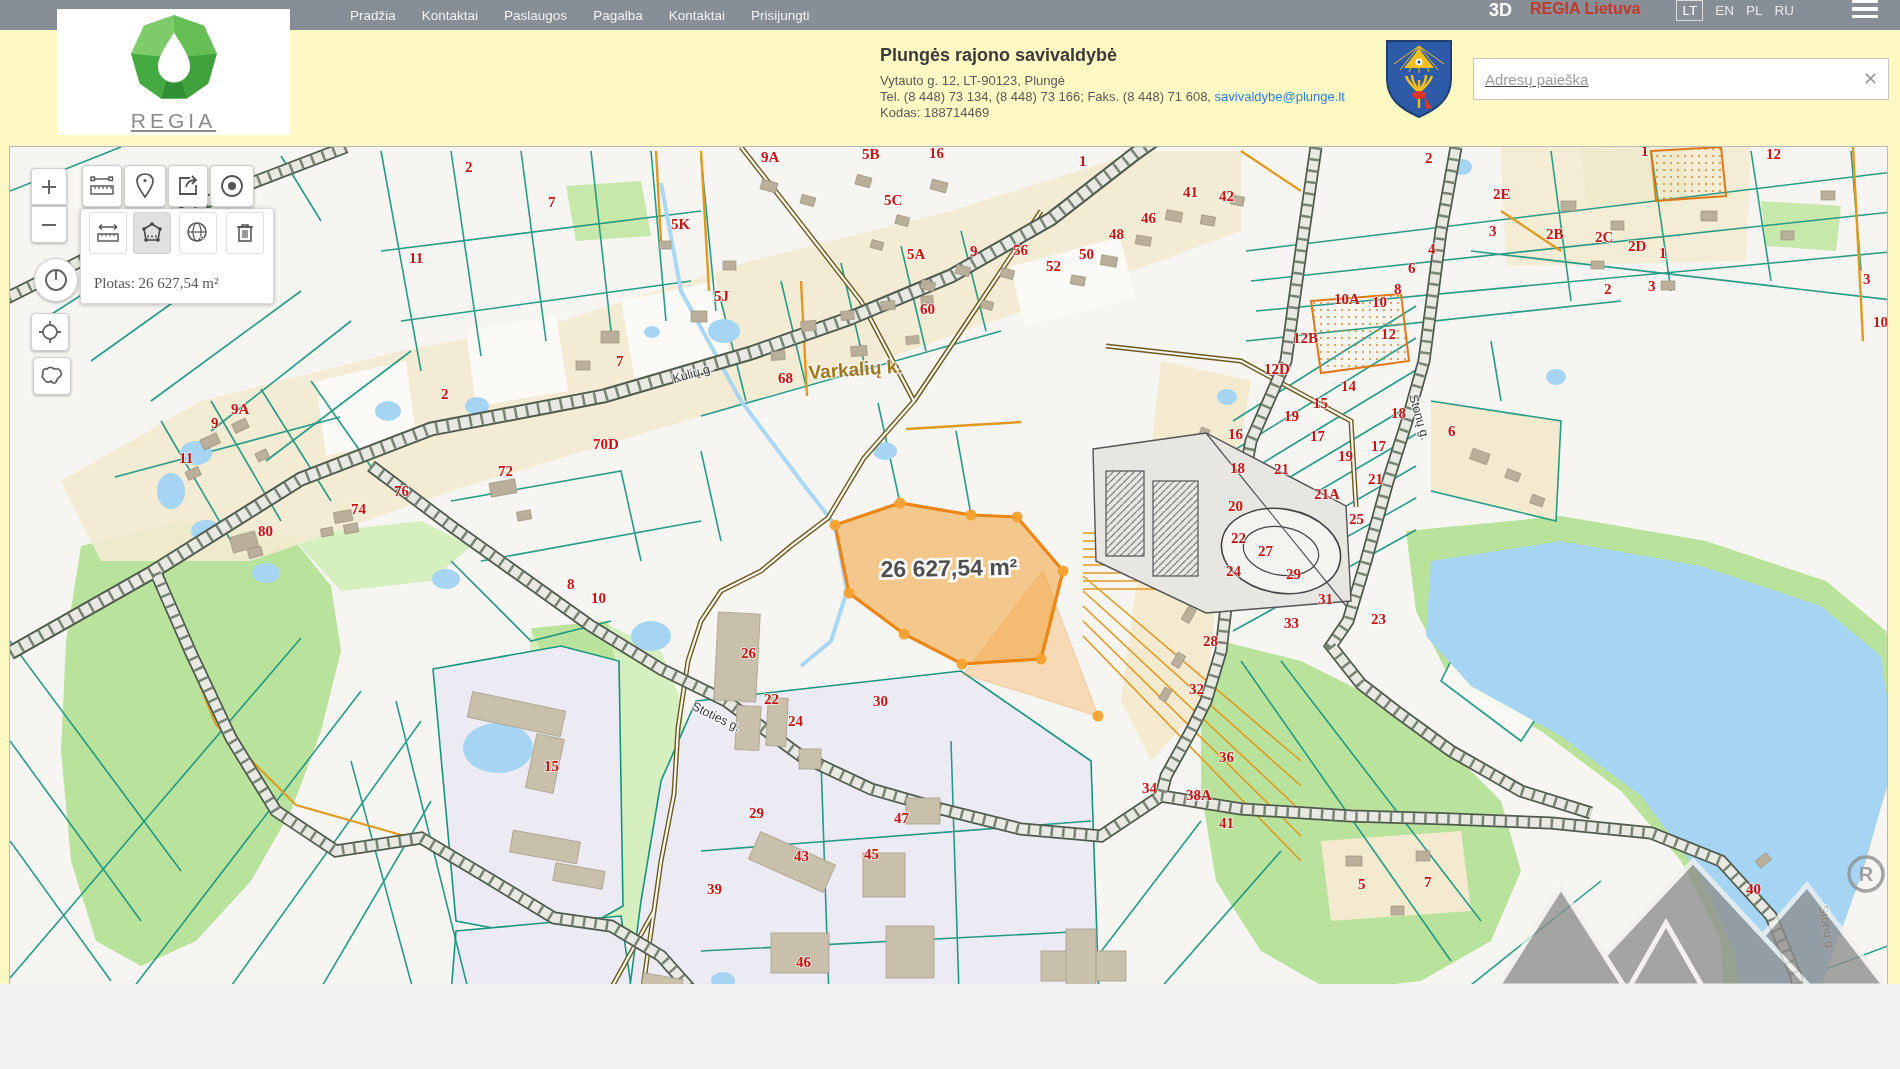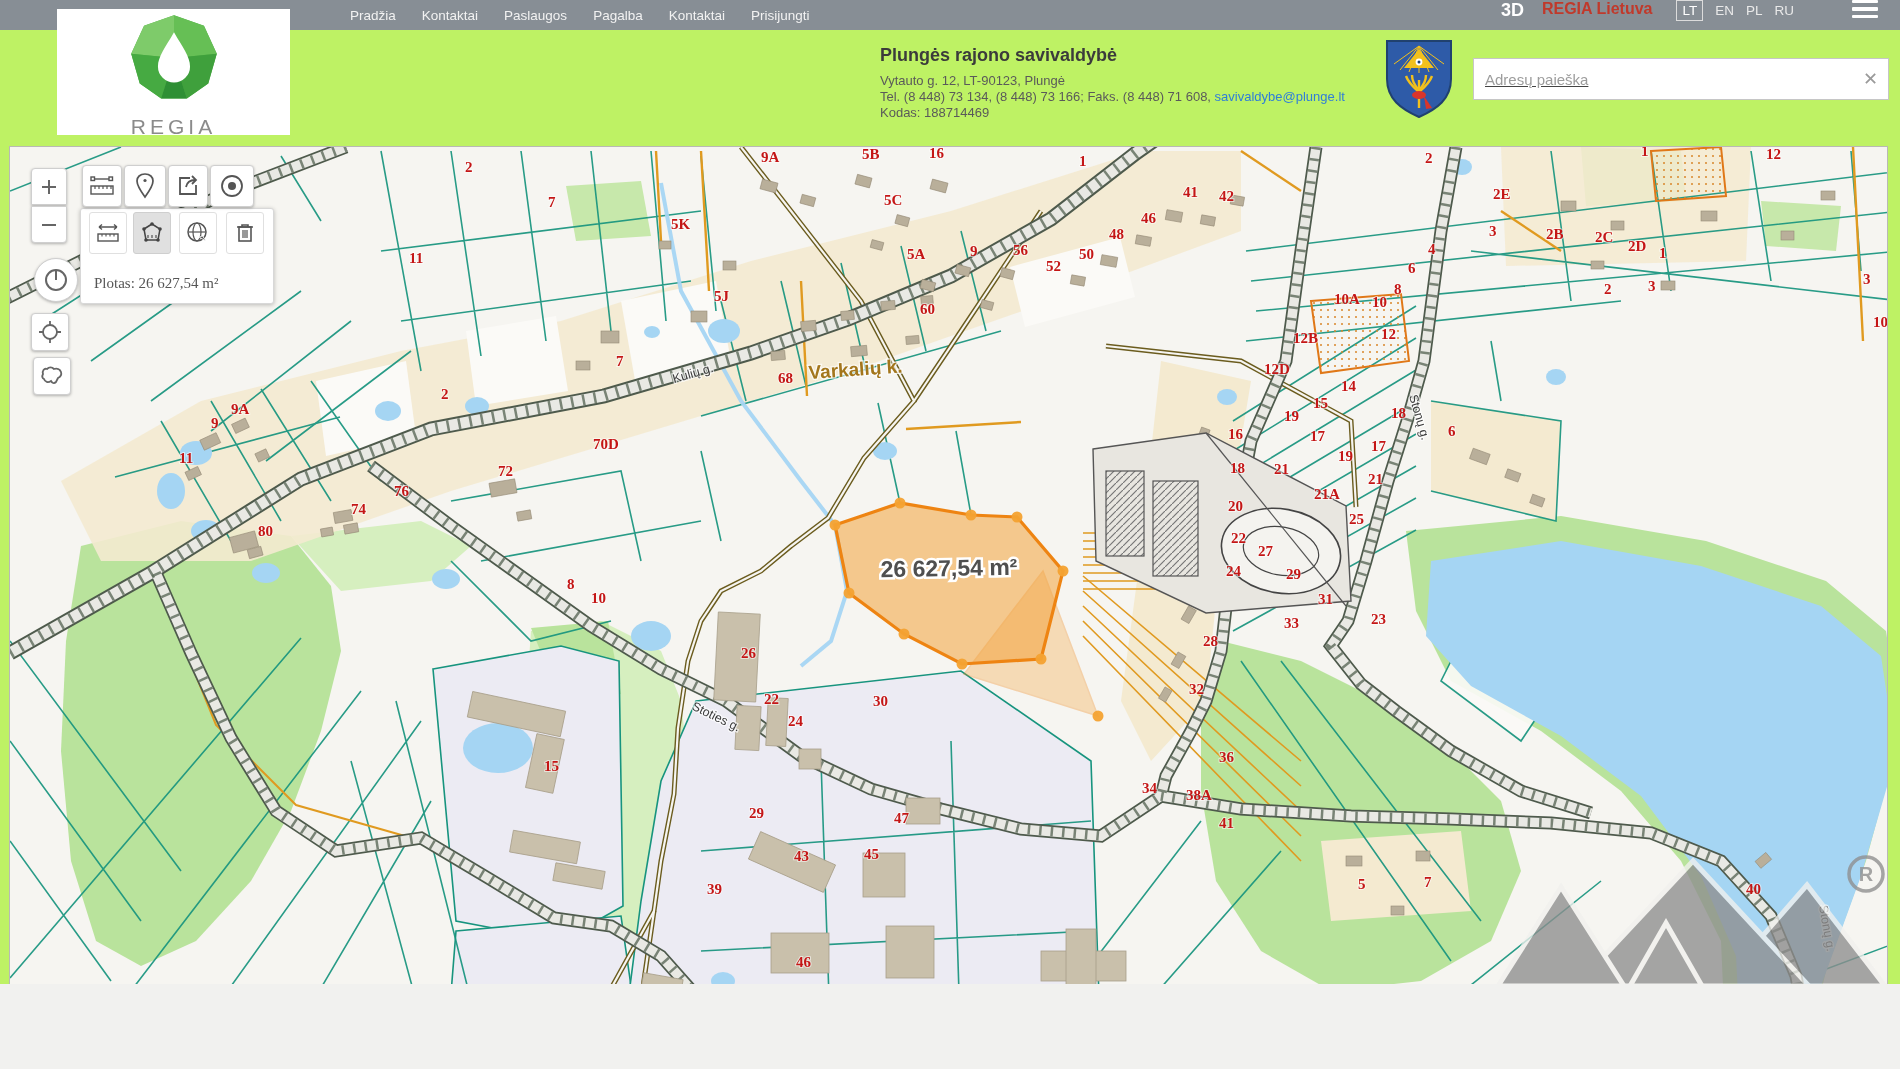--- a/index.html
+++ b/index.html
@@ -1,31 +1,31 @@
 <!DOCTYPE html>
 <html><head>
 <meta charset="utf-8">
 <style>
   html,body{margin:0;padding:0;background:#f1f1ef;font-family:"Liberation Sans",sans-serif;}
-  #page{position:relative;width:1900px;height:984px;overflow:hidden;background:#bef264;}
+  #page{position:relative;width:1900px;height:984px;overflow:hidden;background:#fef9c3;}
   
   #topbar{position:absolute;left:0;top:0;width:1900px;height:30px;background:#878e95;}
   #mainnav{position:absolute;left:350px;top:0;height:30px;display:flex;align-items:center;gap:26px;}
   #mainnav span{color:#f2f2f2;font-size:13.5px;cursor:pointer;white-space:nowrap;}
   #topright{position:absolute;right:22px;top:0;height:30px;display:flex;align-items:flex-start;gap:18px;}
   .t3d{color:#fff;font-weight:bold;font-size:18px;}
   .tregia{color:#c0392b;font-weight:bold;font-size:16px;}
   .langs{display:flex;align-items:center;gap:12px;margin-left:6px;}
   .lang{color:#e9e9e9;font-size:13.5px;cursor:pointer;}
-  .lang.active{border:1px solid #dcdcdc;padding:2px 5px;color:#fff;}
+  .lang.active{border:1px solid #dcdcdc;padding:2px 5px;color:#fff;margin-left:12px;}
   .burger{width:26px;height:18px;display:flex;flex-direction:column;justify-content:space-between;cursor:pointer;margin-left:40px;}
   .burger i{display:block;height:3.2px;background:#fff;border-radius:1px;}
   
   #logobox{position:absolute;left:57px;top:9px;width:233px;height:126px;background:#fff;text-align:center;z-index:5;}
-  #logobox .regia-word{font-size:21px;color:#8b8b8b;letter-spacing:4px;margin-top:6px;}
+  #logobox .regia-word{font-size:21px;color:#8b8b8b;letter-spacing:4px;margin-top:0;text-decoration:underline;}
   
   #muni{position:absolute;left:880px;top:44px;width:498px;text-align:left;line-height:1.25;}
   #muni .title{font-size:18px;font-weight:bold;color:#3b3b3b;margin-bottom:6px;}
   #muni .line{font-size:13px;color:#5a5a5a;}
   #muni a{color:#2f7ed8;text-decoration:none;}
   #coat{position:absolute;left:1385px;top:40px;width:68px;height:78px;}
   #addrsearch{position:absolute;left:1473px;top:58px;width:416px;height:42px;background:#fff;border:1px solid #c6c6c6;box-sizing:border-box;}
   #addrsearch input{position:absolute;left:0;top:0;width:100%;height:100%;border:none;outline:none;font-size:15px;color:#444;padding:0 36px 0 11px;box-sizing:border-box;background:transparent;font-family:"Liberation Sans",sans-serif;text-decoration:underline;}
   #addrsearch input::placeholder{color:#9c9c9c;}
   #addrsearch .clear{position:absolute;right:10px;top:10px;font-size:18px;color:#9a9a9a;cursor:pointer;line-height:20px;}

